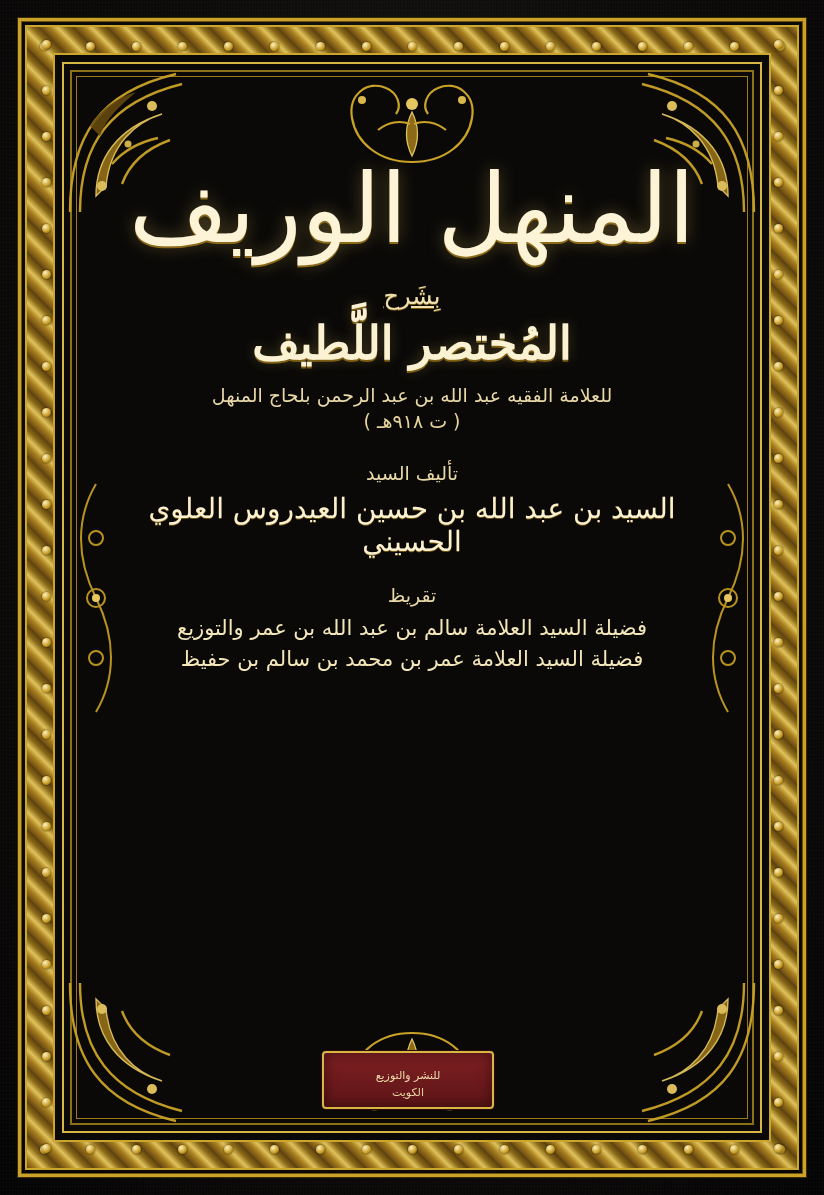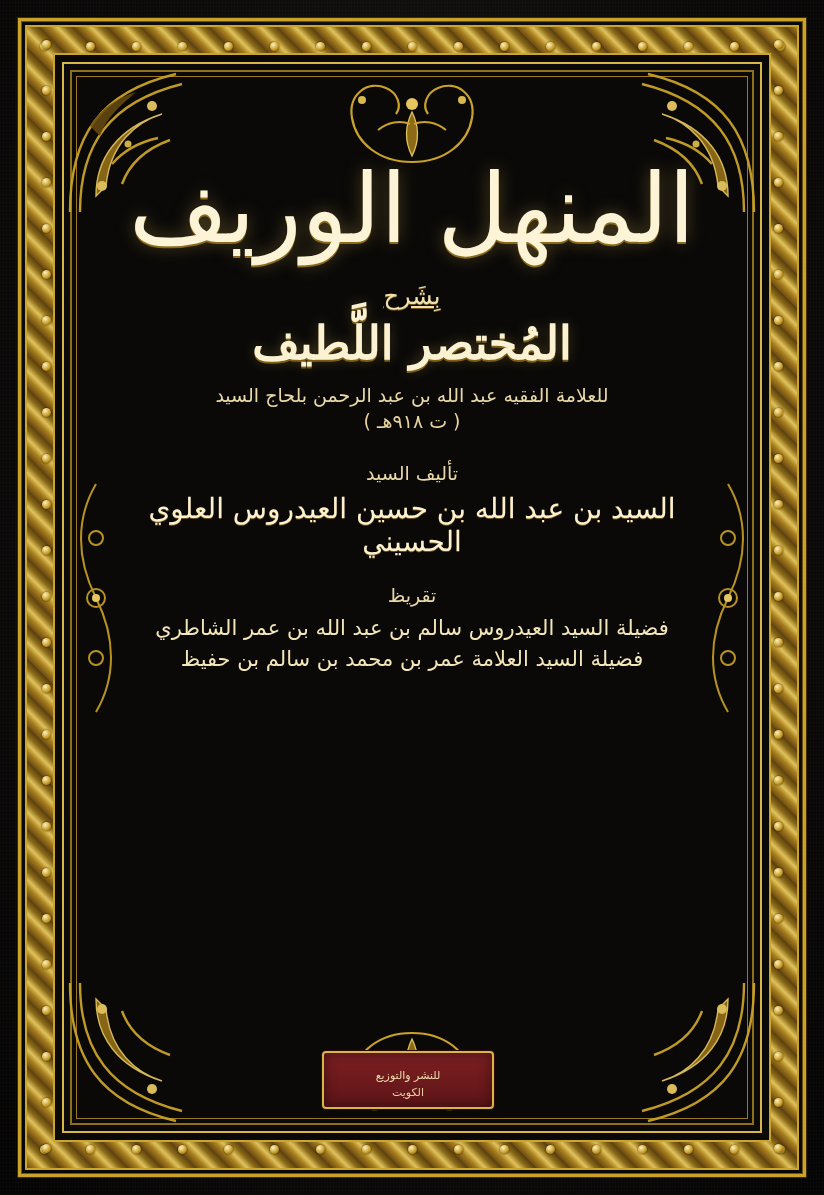--- a/index.html
+++ b/index.html
@@ -422,28 +422,28 @@
         <circle cx="32" cy="180" r="7"></circle>
       </g>
       <circle cx="32" cy="120" r="4" fill="#e6c65f"></circle>
     </svg>
   </div>
 
   <div class="content">
     <div class="title-main">المنهل الوريف</div>
     <div class="bi-sharh">بِشَرح</div>
     <div class="title-sub">المُختصر اللَّطيف</div>
-    <div class="author-of-original">للعلامة الفقيه عبد الله بن عبد الرحمن بلحاج السيد</div>
+    <div class="author-of-original">للعلامة الفقيه عبد الله بن عبد الرحمن بلحاج المنهل</div>
     <div class="death-year">( ت ٩١٨هـ )</div>
 
     <div class="byline-label">تأليف السيد</div>
     <div class="author-name">السيد بن عبد الله بن حسين العيدروس العلوي الحسيني</div>
 
     <div class="approval-label">تقريظ</div>
-    <div class="approver">فضيلة السيد العيدروس سالم بن عبد الله بن عمر الشاطري</div>
+    <div class="approver">فضيلة السيد العلامة سالم بن عبد الله بن عمر والتوزيع</div>
     <div class="approver">فضيلة السيد العلامة عمر بن محمد بن سالم بن حفيظ</div>
   </div>
 
   <div class="publisher">
     <div class="pub-badge">
       <div class="pub-sub">للنشر والتوزيع</div>
       <div class="pub-city">الكويت</div>
     </div>
   </div>
 </div>

